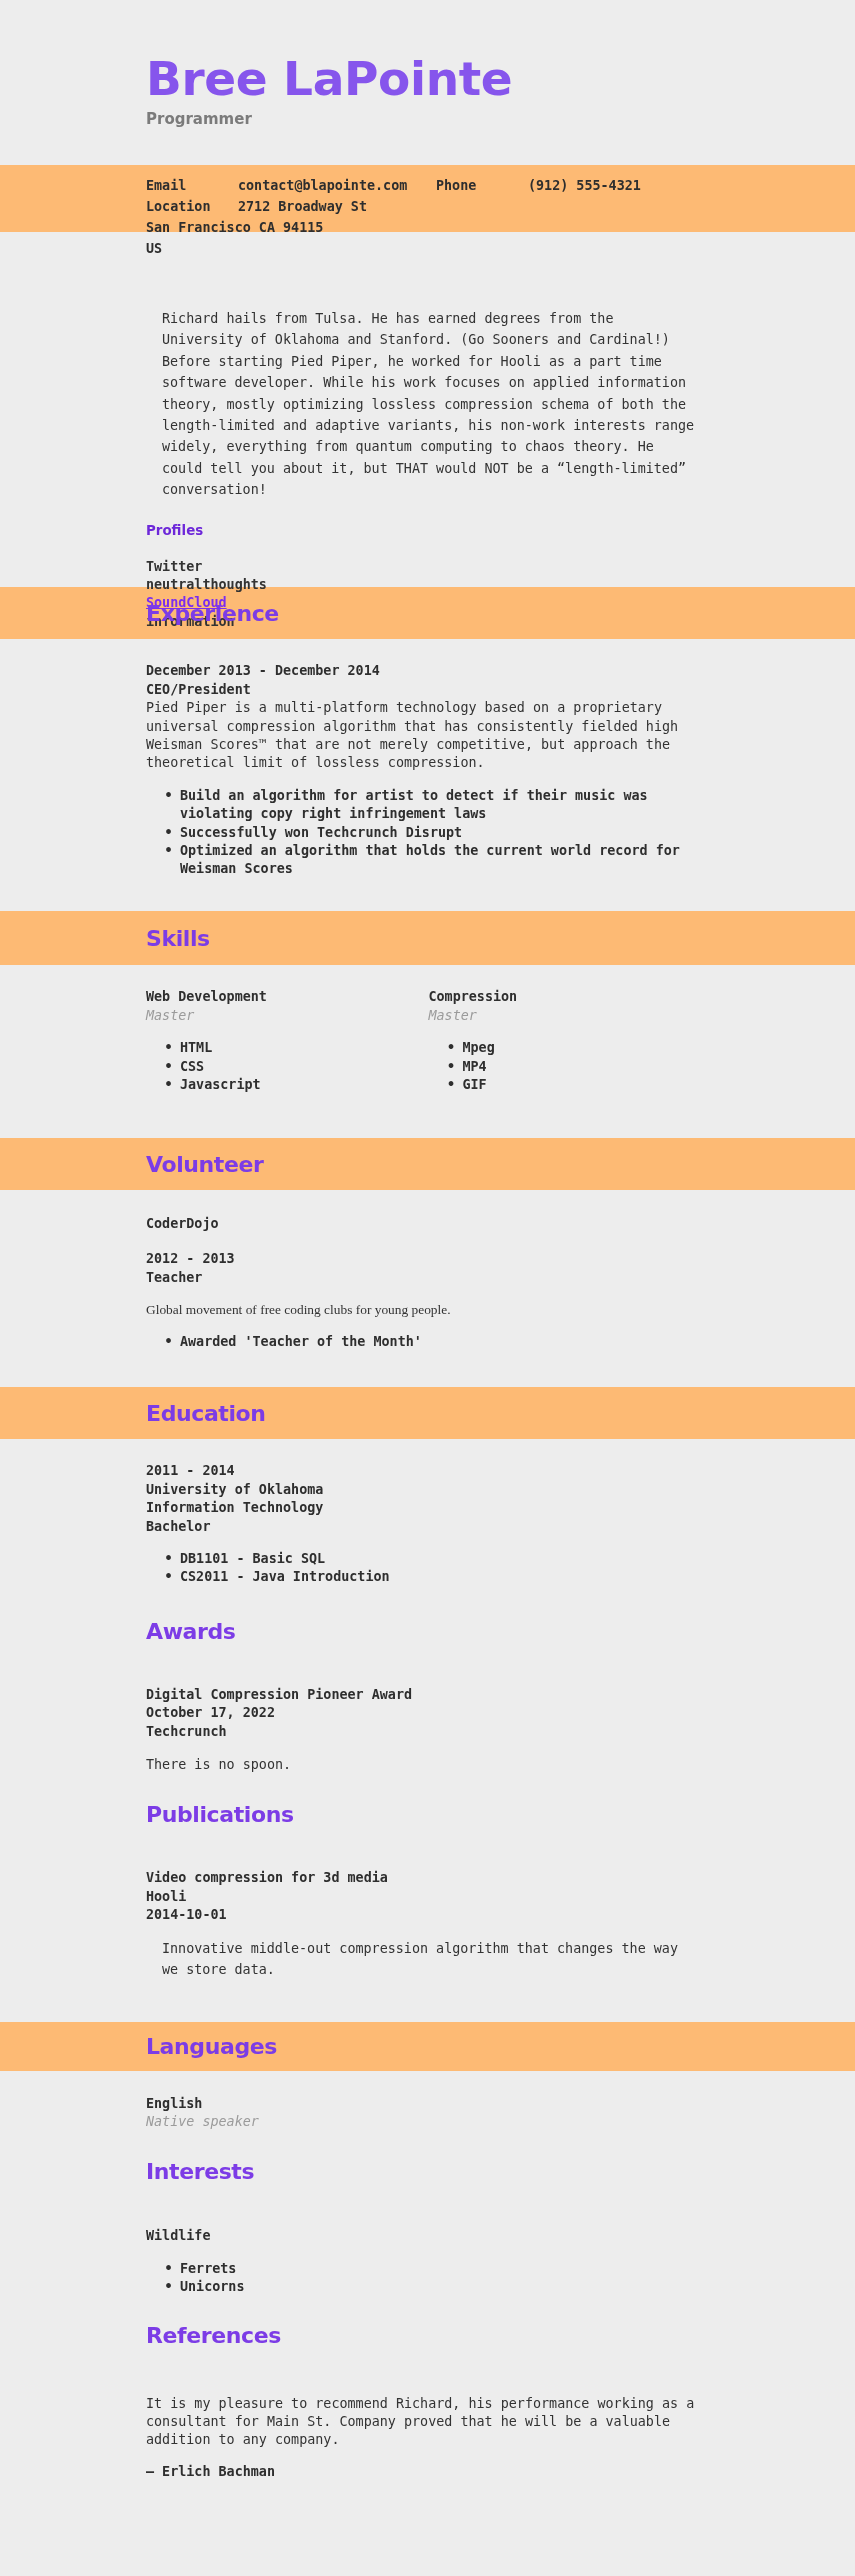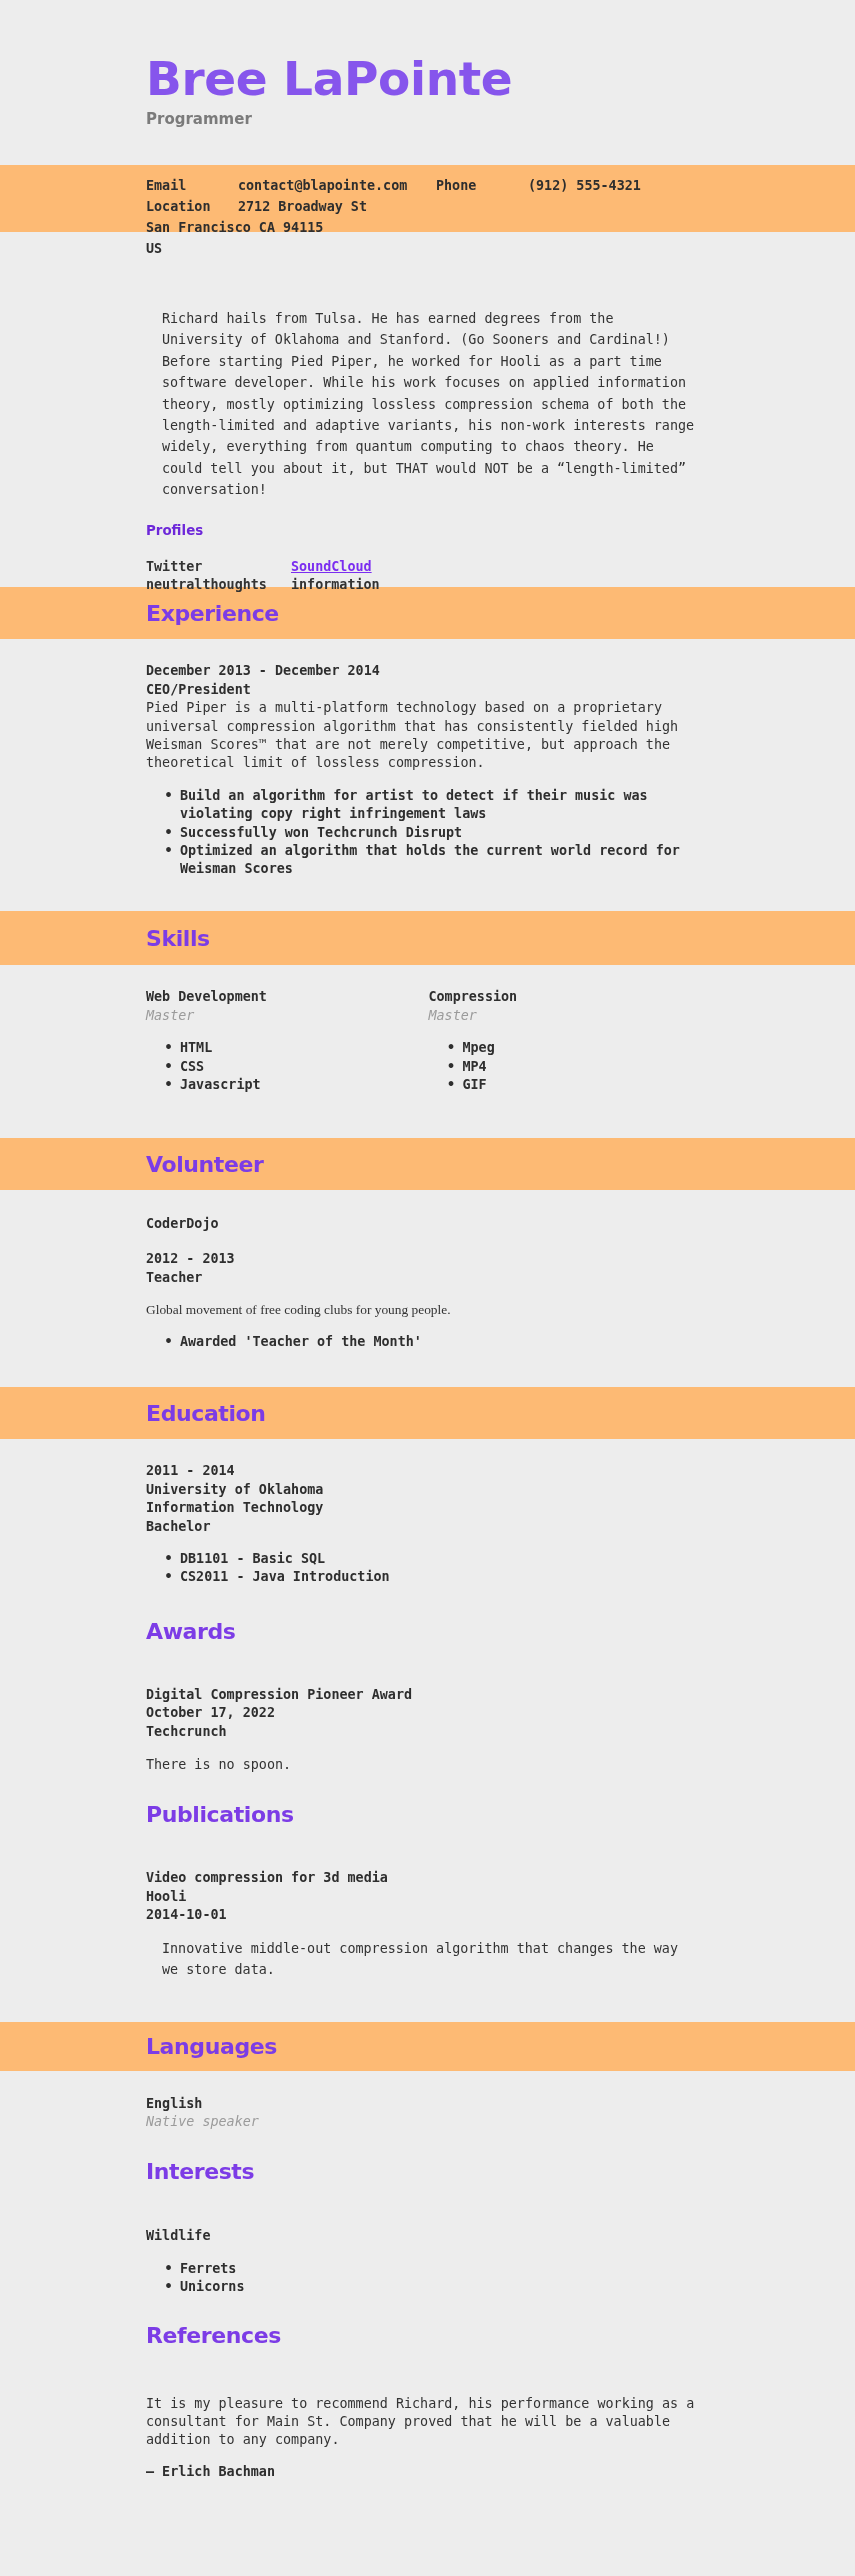--- a/index.html
+++ b/index.html
@@ -25,21 +25,21 @@
   .contact{line-height:21px;font-weight:bold;color:#2e2e2e;}
   .c-label{display:inline-block;width:92px;}
   .c-val-wide{display:inline-block;width:198px;}
 
   
   .about-band{height:355px;padding-top:60px;}
   .para{line-height:18.4px;margin:0;}
   .para-loose{line-height:21.4px;margin:16px;}
   .sub-heading{font-family:"DejaVu Sans",sans-serif;font-weight:bold;font-size:13.4px;
                color:#6d28d9;margin:22px 0 0;}
-  .profiles{display:flex;margin-top:20px;line-height:18.4px;font-weight:bold;}
+  .profiles{display:flex;margin-top:20px;line-height:18.4px;font-weight:bold;flex-direction:column;}
   .profile{width:145px;}
   .link{color:#7b2df0;text-decoration:underline;font-weight:bold;cursor:pointer;}
 
   
   .stripe{display:flex;align-items:center;}
   .s62{height:52px;} .s65{height:54px;} .s59{height:49px;}
   .h2{font-family:"DejaVu Sans",sans-serif;font-weight:bold;font-size:22px;
       letter-spacing:-0.4px;color:#7c3ce6;margin:0;}
 
   .meta{font-weight:bold;line-height:18.4px;color:#2e2e2e;}

